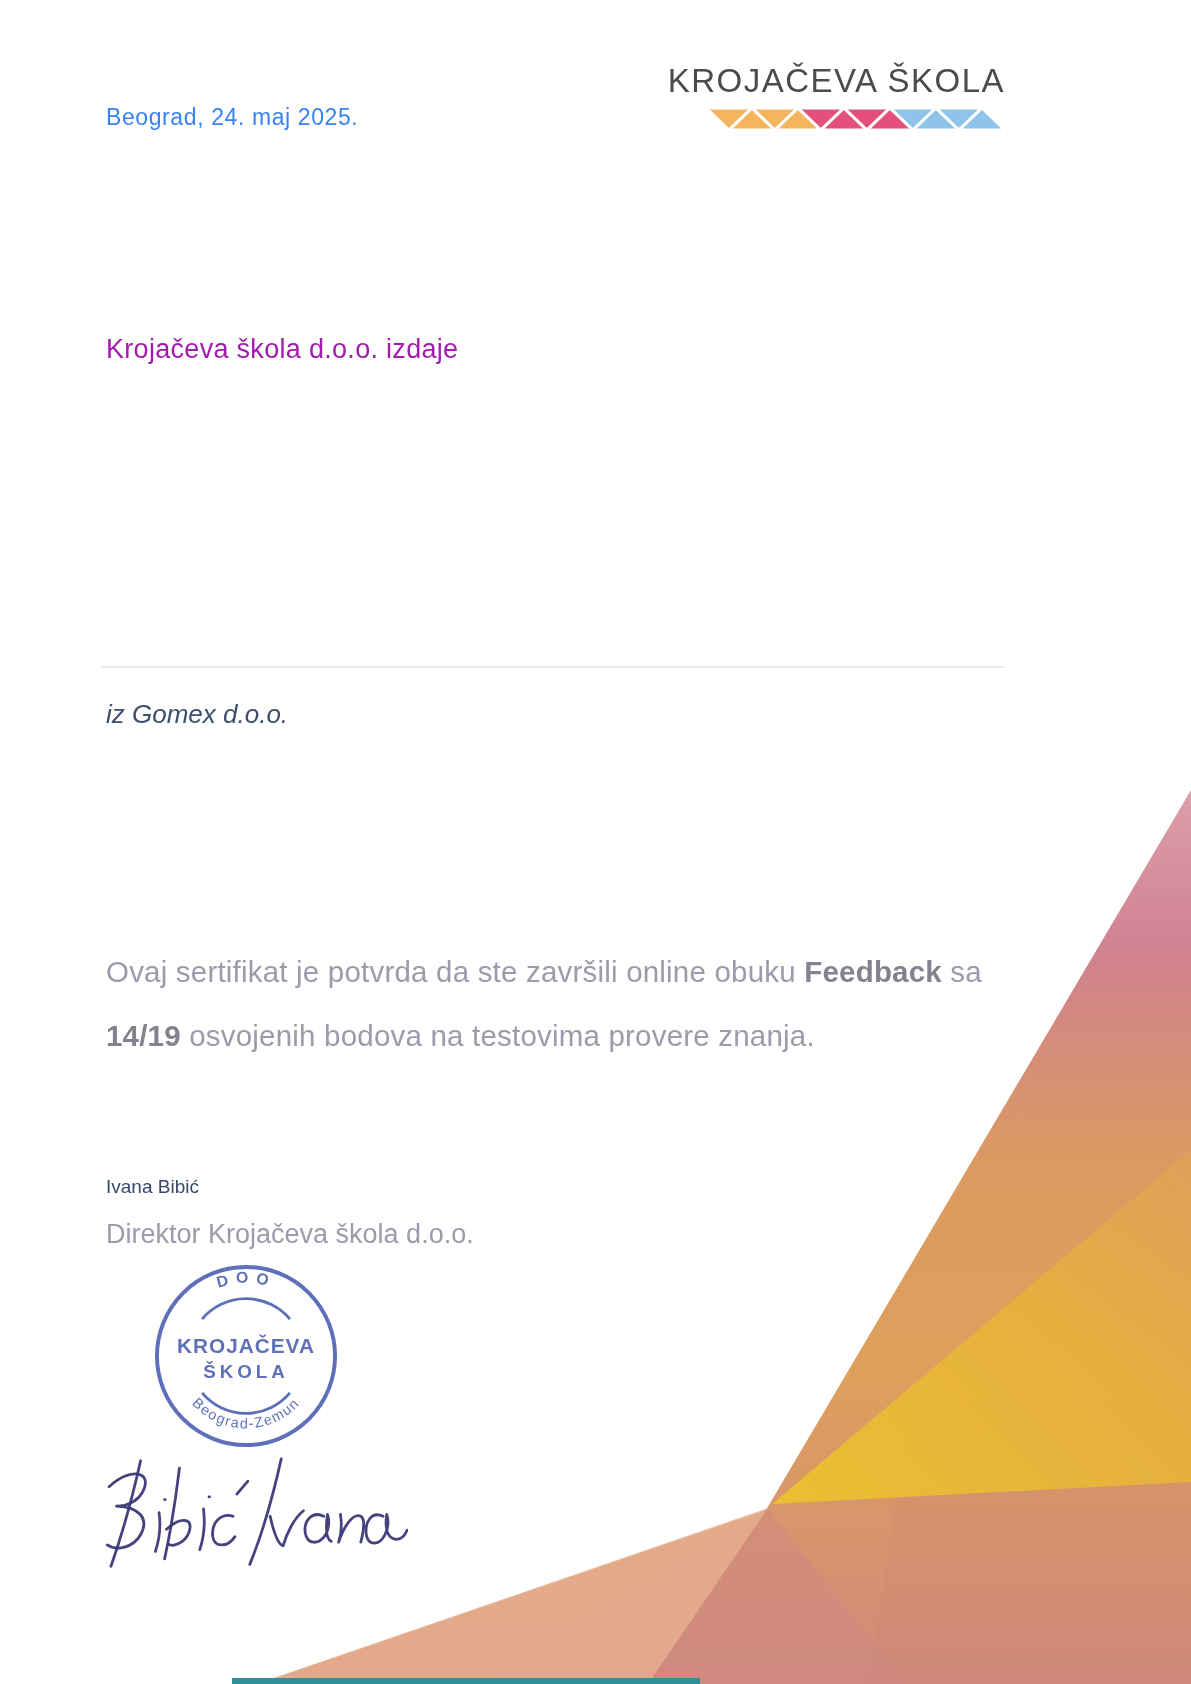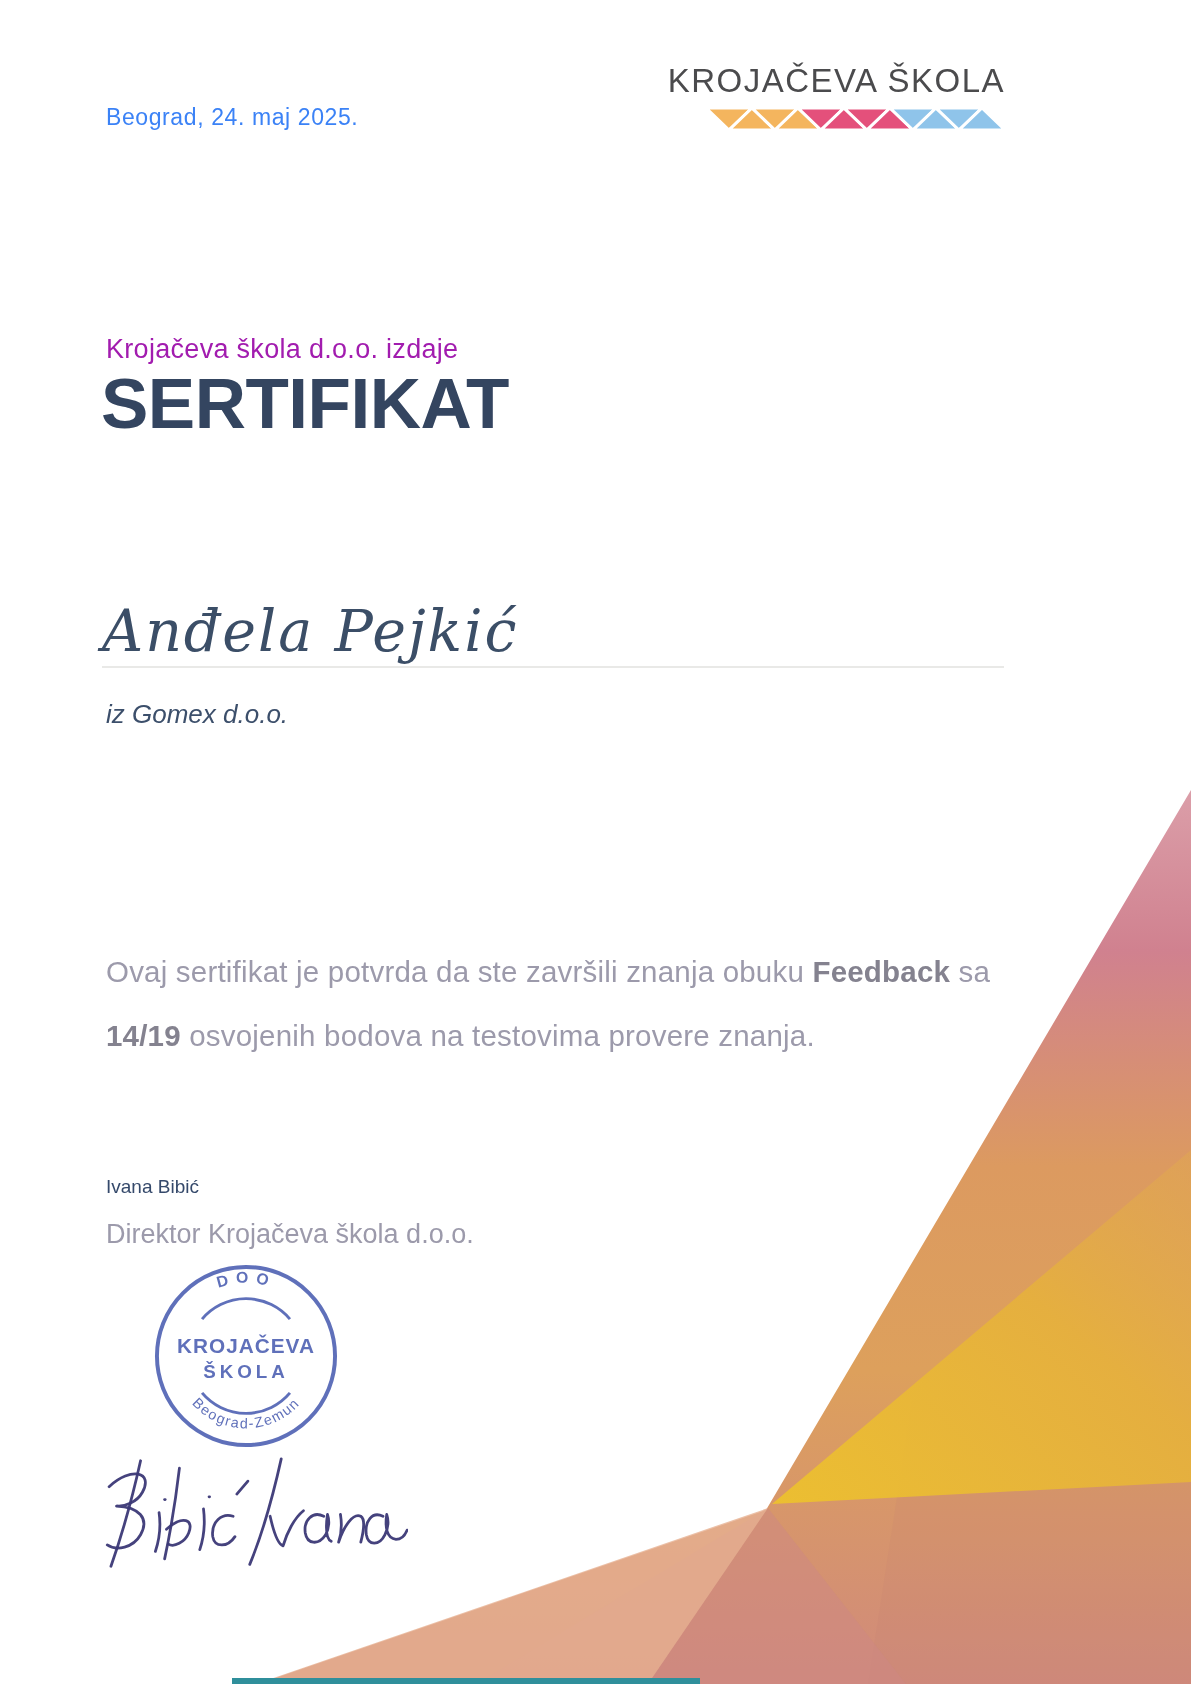--- a/index.html
+++ b/index.html
@@ -115,28 +115,26 @@
           <polygon points="161,23 207,23 184,1" fill="#e4507b"></polygon>
           <polygon points="184,1 230,1 207,23" fill="#8fc4ea"></polygon>
           <polygon points="207,23 253,23 230,1" fill="#8fc4ea"></polygon>
           <polygon points="230,1 276,1 253,23" fill="#8fc4ea"></polygon>
           <polygon points="253,23 299,23 276,1" fill="#8fc4ea"></polygon>
         </g>
       </svg>
     </div>
 
     <div class="issuer-line">Krojačeva škola d.o.o. izdaje</div>
-    <div class="cert-title">SERTIFIKAT</div>
 
-    <div class="recipient-name">Anđela Pejkić</div>
     <div class="name-underline"></div>
     <div class="recipient-company">iz Gomex d.o.o.</div>
 
 
-    <div class="congrats-body"><span>Ovaj sertifikat je potvrda da ste završili znanja obuku </span><b>Feedback</b><span> sa </span><b>14/19</b><span> osvojenih bodova na testovima provere znanja.</span></div>
+    <div class="congrats-body"><span>Ovaj sertifikat je potvrda da ste završili online obuku </span><b>Feedback</b><span> sa </span><b>14/19</b><span> osvojenih bodova na testovima provere znanja.</span></div>
 
     <div class="signer-name">Ivana Bibić</div>
     <div class="signer-role">Direktor Krojačeva škola d.o.o.</div>
 
     <svg class="stamp" width="188" height="188" viewBox="0 0 190 190" xmlns="http://www.w3.org/2000/svg" aria-hidden="true">
       <defs>
         <path id="arcTop" d="M 21,95 A 74,74 0 0 1 169,95" fill="none"></path>
         <path id="arcBottom" d="M 26.4,120 A 73,73 0 0 0 163.6,120" fill="none"></path>
       </defs>
       <circle class="ring" cx="95" cy="95" r="90" stroke-width="4"></circle>

